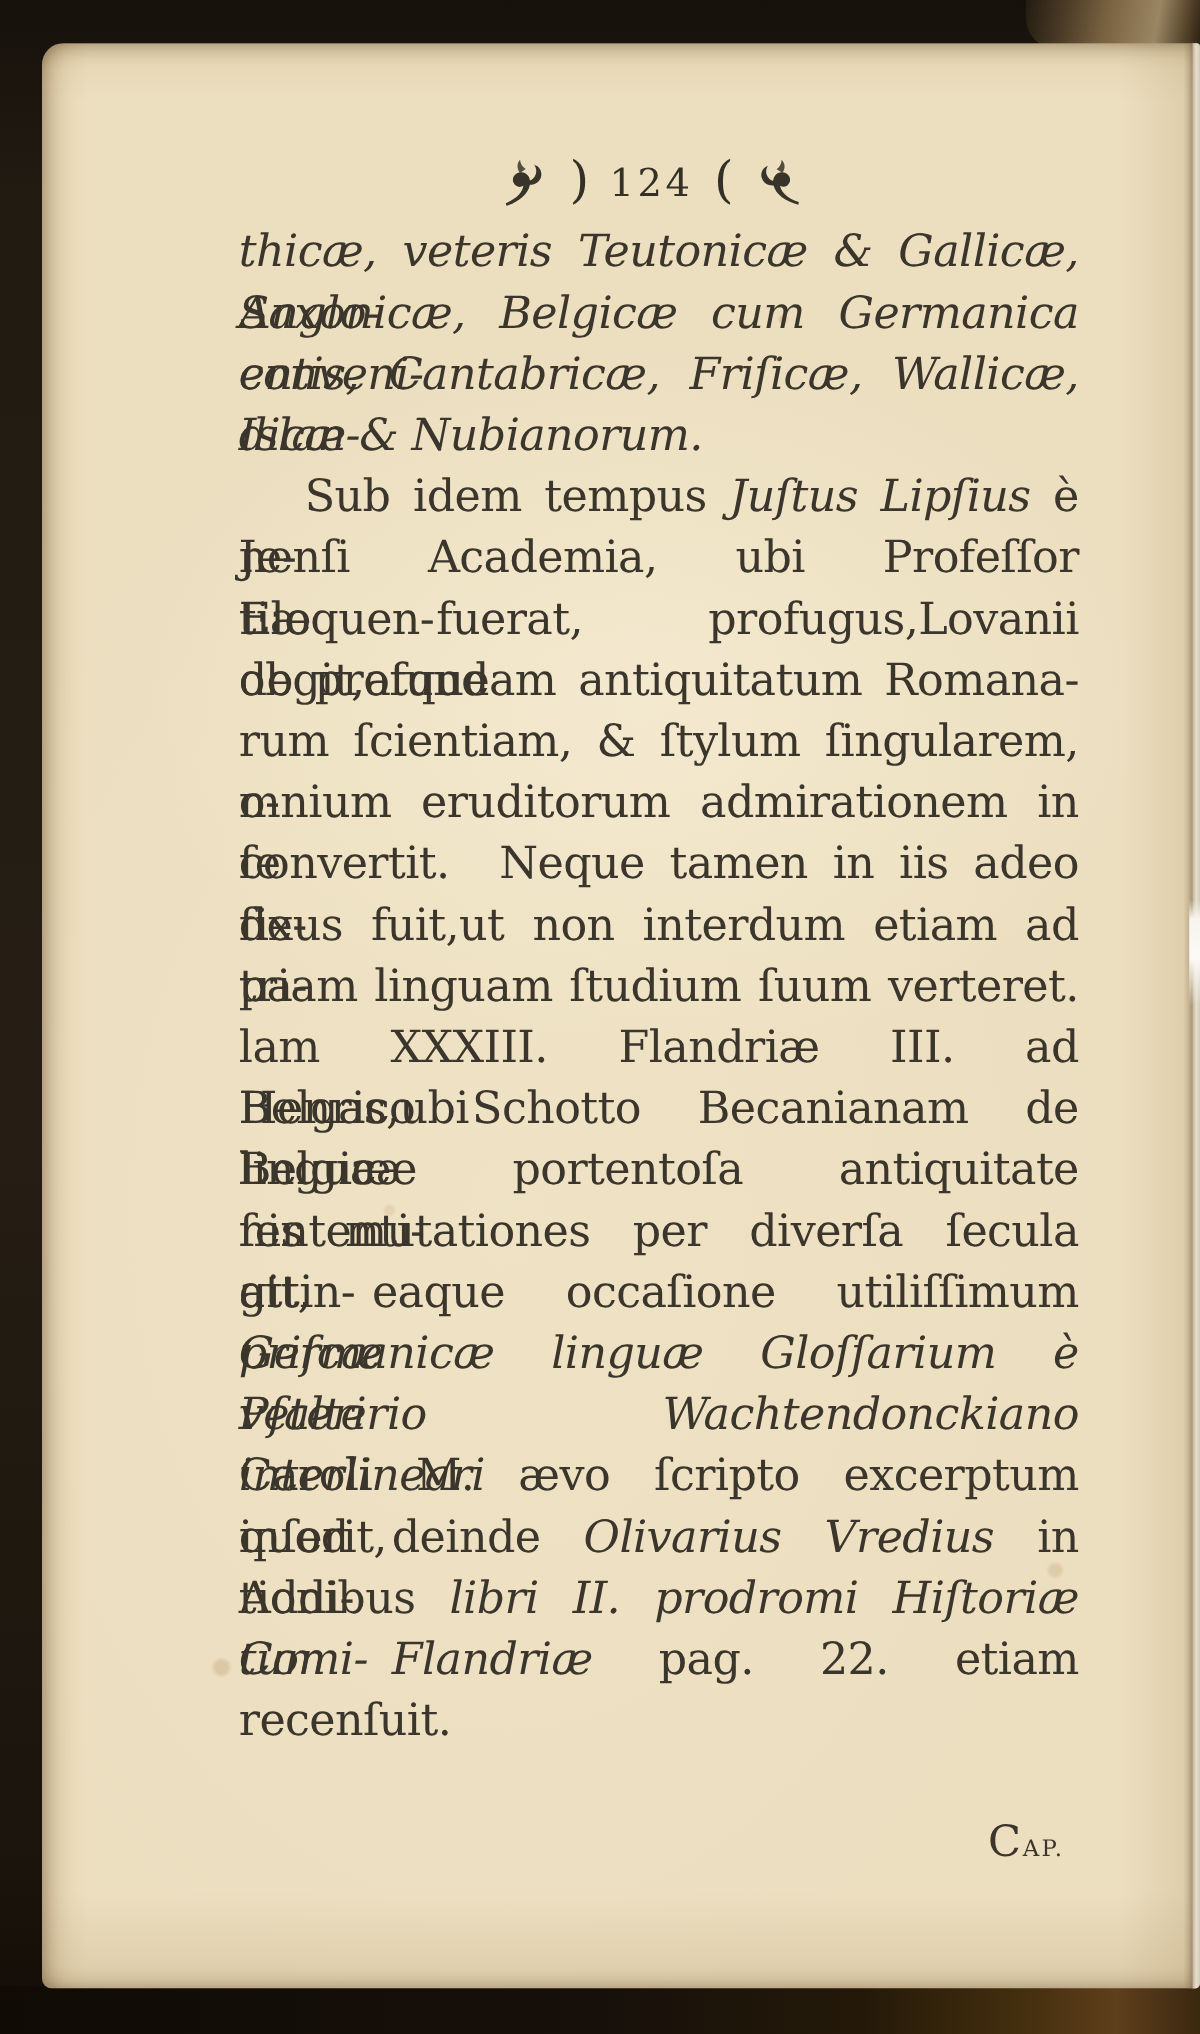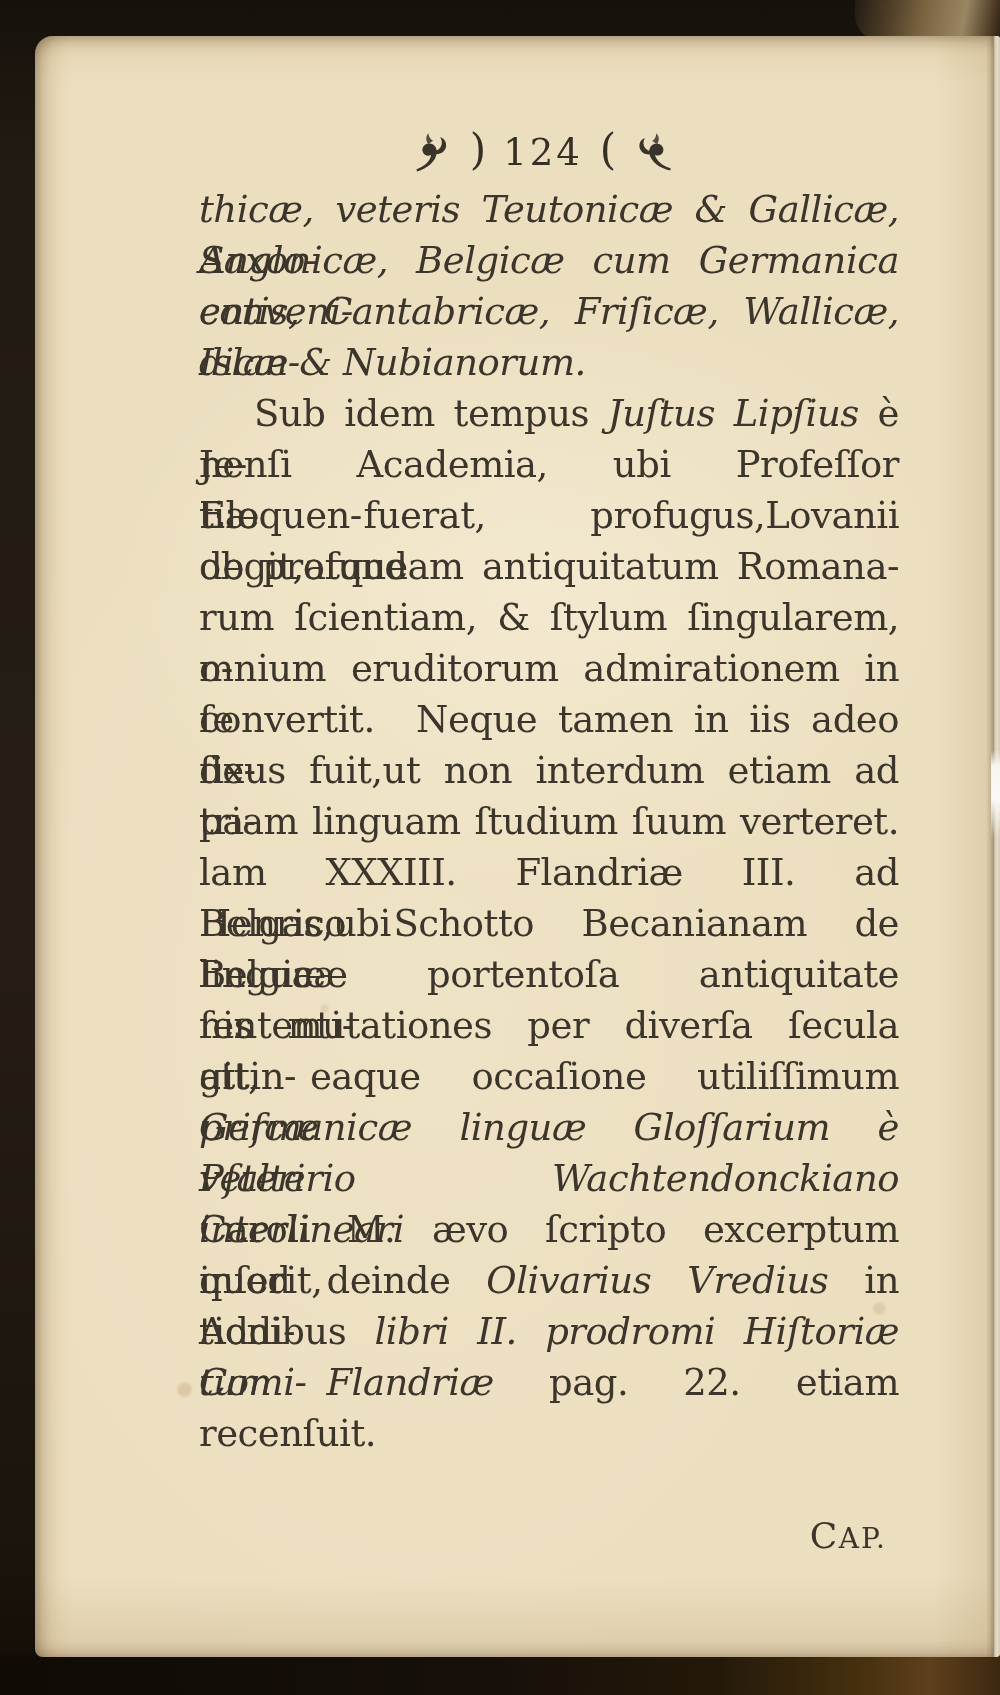--- a/index.html
+++ b/index.html
@@ -47,21 +47,21 @@
     position:absolute;right:0;top:714px;width:9px;height:88px;
     background:linear-gradient(180deg,rgba(248,246,240,0) 0%,#f6f4ee 18%,#fbfaf7 55%,rgba(248,246,240,0) 100%);
   }
   
   .header-row{
     position:absolute;left:152px;top:88px;width:712px;height:56px;
     display:flex;align-items:center;justify-content:center;gap:17px;
     color:#353026;
   }
   .header-row .bracket{font-size:42px;line-height:1;transform:translateY(-2px);}
-  .header-row .pagenum{font-size:37px;letter-spacing:3px;line-height:1;}
+  .header-row .pagenum{font-size:32px;letter-spacing:3px;line-height:1;}
   .fleuron{display:inline-block;}
   .fleuron svg{display:block;}
   .fleuron.left{transform:rotate(-12deg);}
   .fleuron.right{transform:scaleX(-1) rotate(-8deg);}
   .fleuron path{fill:#39342a;}
   
   .text-block{
     position:absolute;left:164px;top:148px;width:700px;
     color:#3b352b;
   }
@@ -72,21 +72,21 @@
     text-rendering:optimizeLegibility;
   }
   .line.end{text-align-last:left;}
   .line.indent{text-indent:55px;}
   .line .it{font-style:italic;}
   .catchword-row{
     position:absolute;left:152px;top:1474px;width:700px;
     text-align:right;color:#3b352b;
   }
   .catchword{font-size:36px;line-height:51px;letter-spacing:1.5px;}
-  .catchword .rest{font-size:28px;letter-spacing:2px;}
+  .catchword .rest{font-size:19px;letter-spacing:2px;}
 </style>
 </head>
 <body>
 
 <div class="binding-top-right"></div>
 <div class="binding-right-sliver"></div>
 <div class="binding-bottom"></div>
 
 <div class="page">
 

